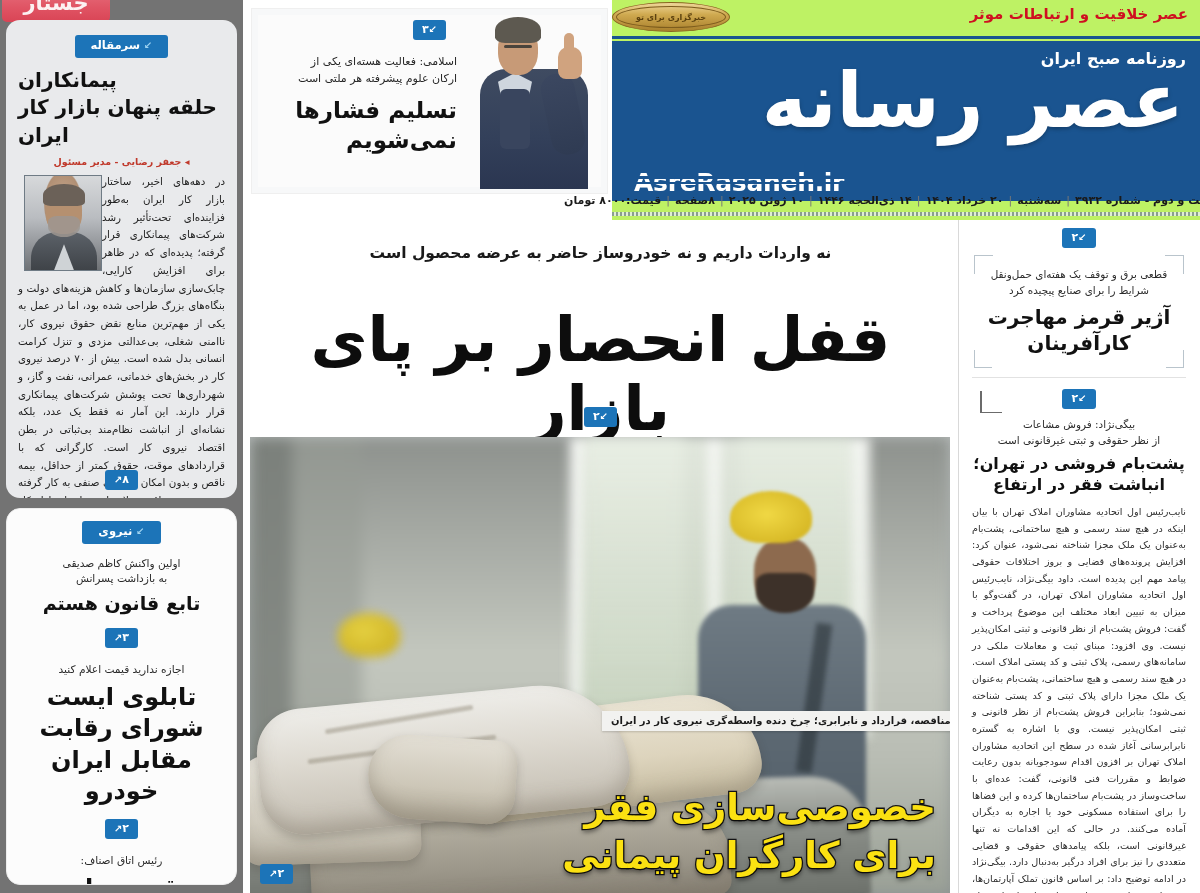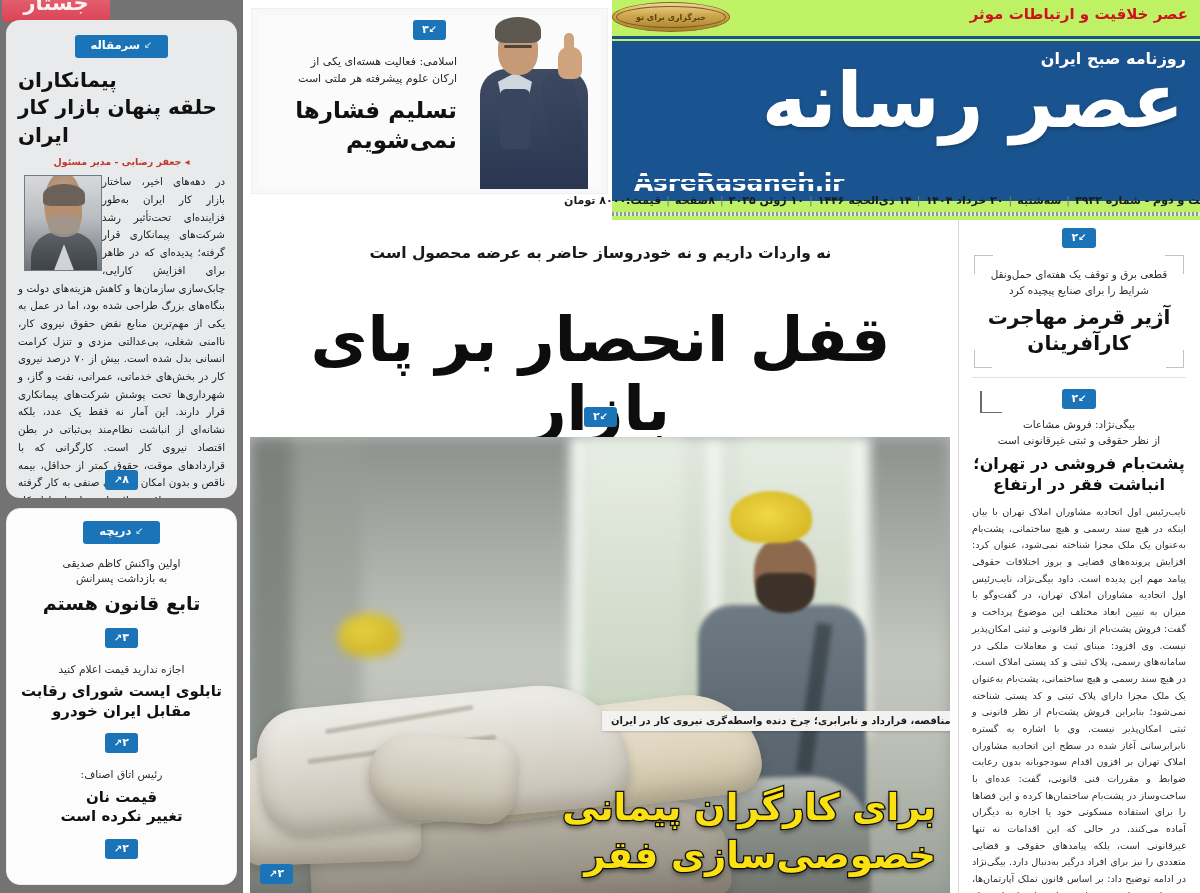--- a/index.html
+++ b/index.html
@@ -159,21 +159,21 @@
     border: 1px solid #ededed;
     border-radius: 14px;
     padding: 20px 12px 10px 12px;
     overflow: hidden;
   }
   #daricheh-tag-wrap { text-align:center; margin-top:-9px; margin-bottom:12px; }
 
   .mini-item { text-align: center; margin-bottom: 7px; }
   .mini-kicker { font-size: 10.6px; color: #2a2a2a; line-height: 1.45; margin-bottom: 5px; }
   .mini-title { font-size: 19px; font-weight: bold; color: #111; line-height: 1.3; }
-  .mini-title.sm { font-size: 15px; }
+  .mini-title.sm { font-size: 24px; }
   .mini-badge-wrap { text-align: center; margin: 10px 0 14px 0; }
 
   
   #center-col {
     position: absolute;
     left: 243px; top: 0;
     width: 715px; height: 893px;
     background: #ffffff;
   }
 
@@ -540,21 +540,21 @@
         <div id="editorial-text">در دهه‌های اخیر، ساختار بازار کار ایران به‌طور فزاینده‌ای تحت‌تأثیر رشد شرکت‌های پیمانکاری قرار گرفته؛ پدیده‌ای که در ظاهر برای افزایش کارایی، چابک‌سازی سازمان‌ها و کاهش هزینه‌های دولت و بنگاه‌های بزرگ طراحی شده بود، اما در عمل به یکی از مهم‌ترین منابع نقض حقوق نیروی کار، ناامنی شغلی، بی‌عدالتی مزدی و تنزل کرامت انسانی بدل شده است. بیش از ۷۰ درصد نیروی کار در بخش‌های خدماتی، عمرانی، نفت و گاز، و شهرداری‌ها تحت پوشش شرکت‌های پیمانکاری قرار دارند. این آمار نه فقط یک عدد، بلکه نشانه‌ای از انباشت نظام‌مند بی‌ثباتی در بطن اقتصاد نیروی کار است. کارگرانی که با قراردادهای موقت، حقوق کمتر از حداقل، بیمه ناقص و بدون امکان چانه‌زنی صنفی به کار گرفته می‌شوند، در واقع در لایه‌های پنهان از بازار کار قرار گرفته‌اند؛ لایه‌ای که مسئولیت‌ها را از کارفرمای اصلی سلب می‌کند و بار ریسک را بر دوش نیروی انسانی می‌افکند.</div>
       </div>
 
       <div id="editorial-badge">
         <span class="badge"><span>۸</span><span class="arrow">↗</span></span>
       </div>
     </div>
 
     <div id="daricheh-panel">
       <div id="daricheh-tag-wrap">
-        <span class="section-tag"><span class="tag-arrow">↙</span>&nbsp;<span>دریچه</span></span>
+        <span class="section-tag"><span class="tag-arrow">↙</span>&nbsp;<span>نیروی</span></span>
       </div>
 
       <div class="mini-item">
         <div class="mini-kicker" style="white-space:pre-line">اولین واکنش کاظم صدیقی
 به بازداشت پسرانش</div>
         <div class="mini-title" style="white-space:pre-line">تابع قانون هستم</div>
       </div>
       <div class="mini-badge-wrap">
         <span class="badge"><span>۳</span><span class="arrow">↗</span></span>
       </div>
@@ -634,22 +634,22 @@
       <div class="glove" id="glove-cuff"></div>
       <div class="glove" id="glove-main">
         <div class="finger-line" style="left:70px; top:18px; width:150px; height:5px; transform:rotate(-4deg)"></div>
         <div class="finger-line" style="left:50px; top:48px; width:190px; height:5px; transform:rotate(-2deg)"></div>
       </div>
       <div class="glove" id="glove-thumb"></div>
 
       <div id="photo-caption">مناقصه، قرارداد و نابرابری؛ چرخ دنده واسطه‌گری نیروی کار در ایران</div>
 
       <div id="overlay-headline">
+        <div>خصوصی‌سازی فقر</div>
         <div>برای کارگران پیمانی</div>
-        <div>خصوصی‌سازی فقر</div>
       </div>
 
       <div id="photo-badge">
         <span class="badge"><span>۲</span><span class="arrow">↗</span></span>
       </div>
     </div>
   </div>
 
   <div id="masthead">
     <div id="agency-seal">

